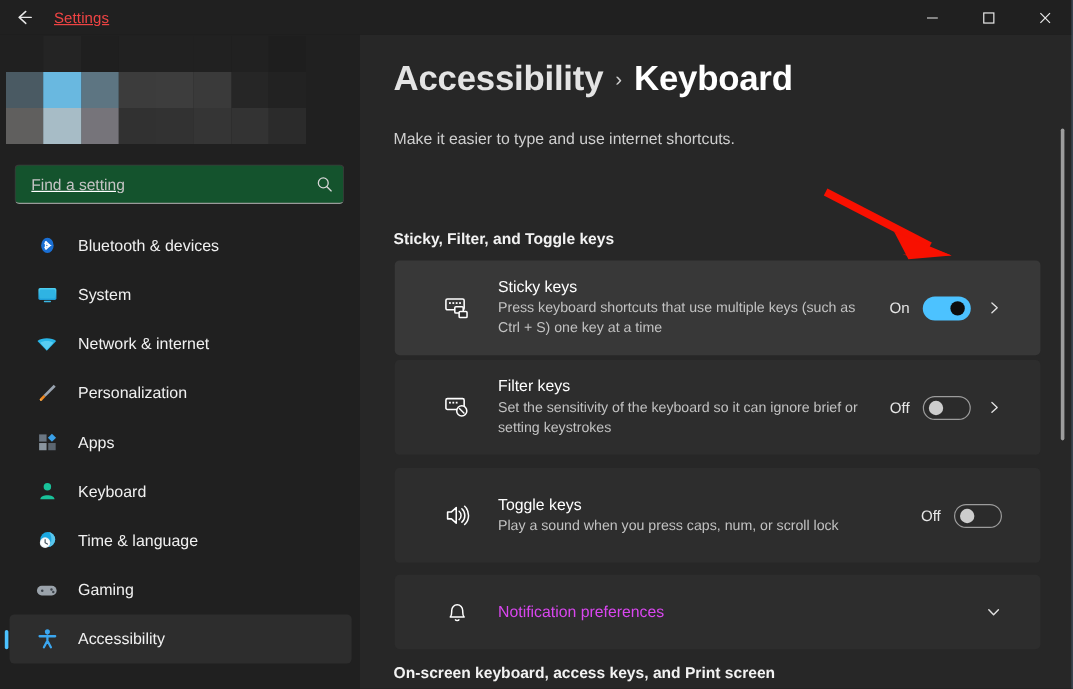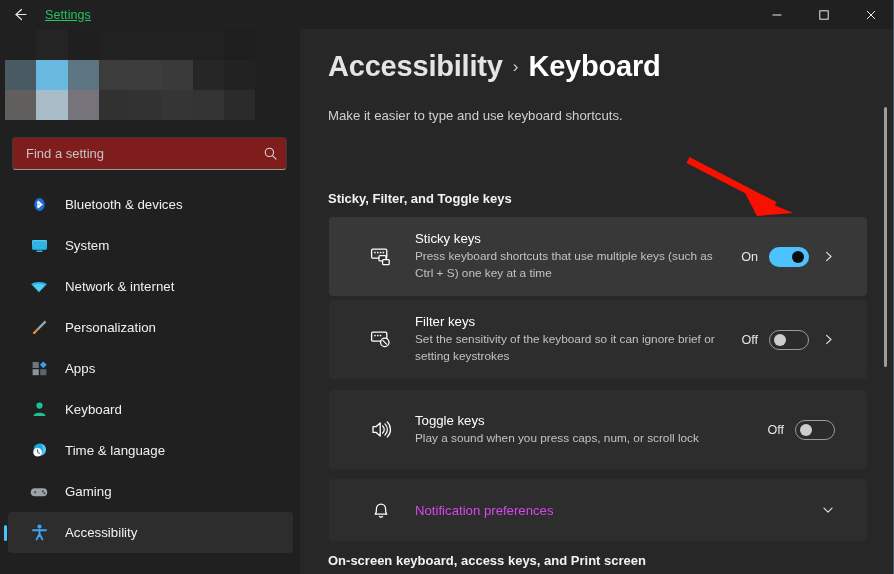--- a/index.html
+++ b/index.html
@@ -15,21 +15,21 @@
   .titlebar {
     position:absolute; top:0; left:0; width:894px; height:29px;
     background:#202020; display:flex; align-items:center;
   }
   .back-btn {
     width:38px; height:29px; display:flex; align-items:center; justify-content:center;
     color:#e6e6e6;
   }
   .back-btn svg { display:block; }
   .app-title {
-    font-size:12.5px; color:#22c55e; margin-left:7px; letter-spacing:.1px;text-decoration:underline;
+    font-size:12.5px; color:#ef4444; margin-left:7px; letter-spacing:.1px;text-decoration:underline;
   }
   .win-controls { position:absolute; right:0; top:0; height:29px; display:flex; }
   .win-btn {
     width:47px; height:29px; display:flex; align-items:center; justify-content:center;
     color:#e8e8e8;
   }
 
   
   .sidebar {
     position:absolute; left:0; top:29px; width:300px; height:545px;
@@ -38,23 +38,23 @@
   .profile-blur {
     position:absolute; left:5px; top:1px; width:250px; height:90px;
     display:grid;
     grid-template-columns:repeat(8, 31.25px);
     grid-template-rows:repeat(3, 30px);
   }
   .profile-blur i { display:block; }
 
   .search-wrap {
     position:absolute; left:12px; top:108px; width:275px; height:33px;
-    background:#7f1d1d; border:1px solid #3a3a3a; border-radius:4px;
+    background:#14532d; border:1px solid #3a3a3a; border-radius:4px;
     border-bottom:1px solid #9a9a9a;
-    display:flex; align-items:center;
+    display:flex; align-items:center;text-decoration:underline;
   }
   .search-input {
     flex:1; background:transparent; border:none; outline:none;
     color:#c9c9c9; font-size:13px; font-family:"Liberation Sans", sans-serif;
     padding:0 8px 0 13px;
   }
   .search-input::placeholder { color:#c4c4c4; }
   .search-icon { width:32px; display:flex; align-items:center; justify-content:center; color:#d6d6d6; }
 
   .nav { position:absolute; left:8px; top:155px; width:285px; }
@@ -318,21 +318,21 @@
 </div>
 
 <div class="main">
 
   <div class="breadcrumb">
     <span class="bc-parent">Accessibility</span>
     <span class="bc-sep">›</span>
     <span class="bc-current">Keyboard</span>
   </div>
 
-  <div class="subtitle">Make it easier to type and use keyboard shortcuts.</div>
+  <div class="subtitle">Make it easier to type and use internet shortcuts.</div>
 
   <div class="section-head sh1">Sticky, Filter, and Toggle keys</div>
 
   <div class="card c1 hover">
     <span class="card-icon">
       <svg width="23" height="23" viewBox="0 0 23 23" fill="none">
         <rect x="1.6" y="4.2" width="15.2" height="9" rx="1.3" stroke="#ffffff" stroke-width="1.3"></rect>
         <rect x="4.2" y="6.8" width="1.5" height="1.5" fill="#ffffff"></rect>
         <rect x="7" y="6.8" width="1.5" height="1.5" fill="#ffffff"></rect>
         <rect x="9.8" y="6.8" width="1.5" height="1.5" fill="#ffffff"></rect>

